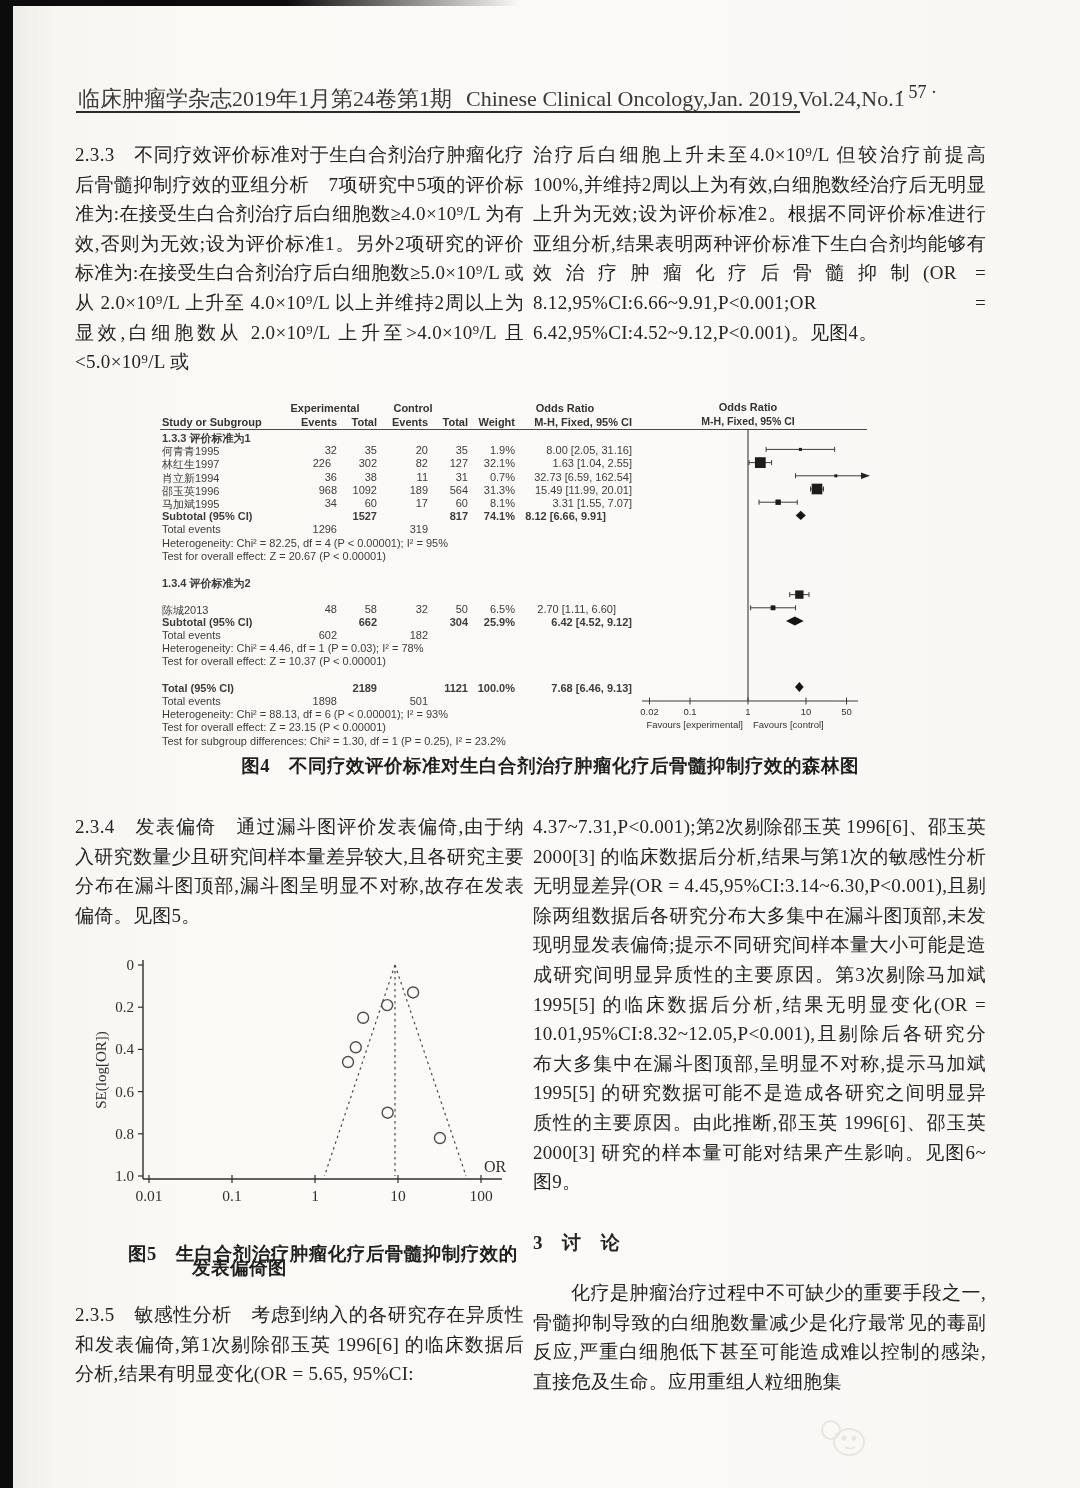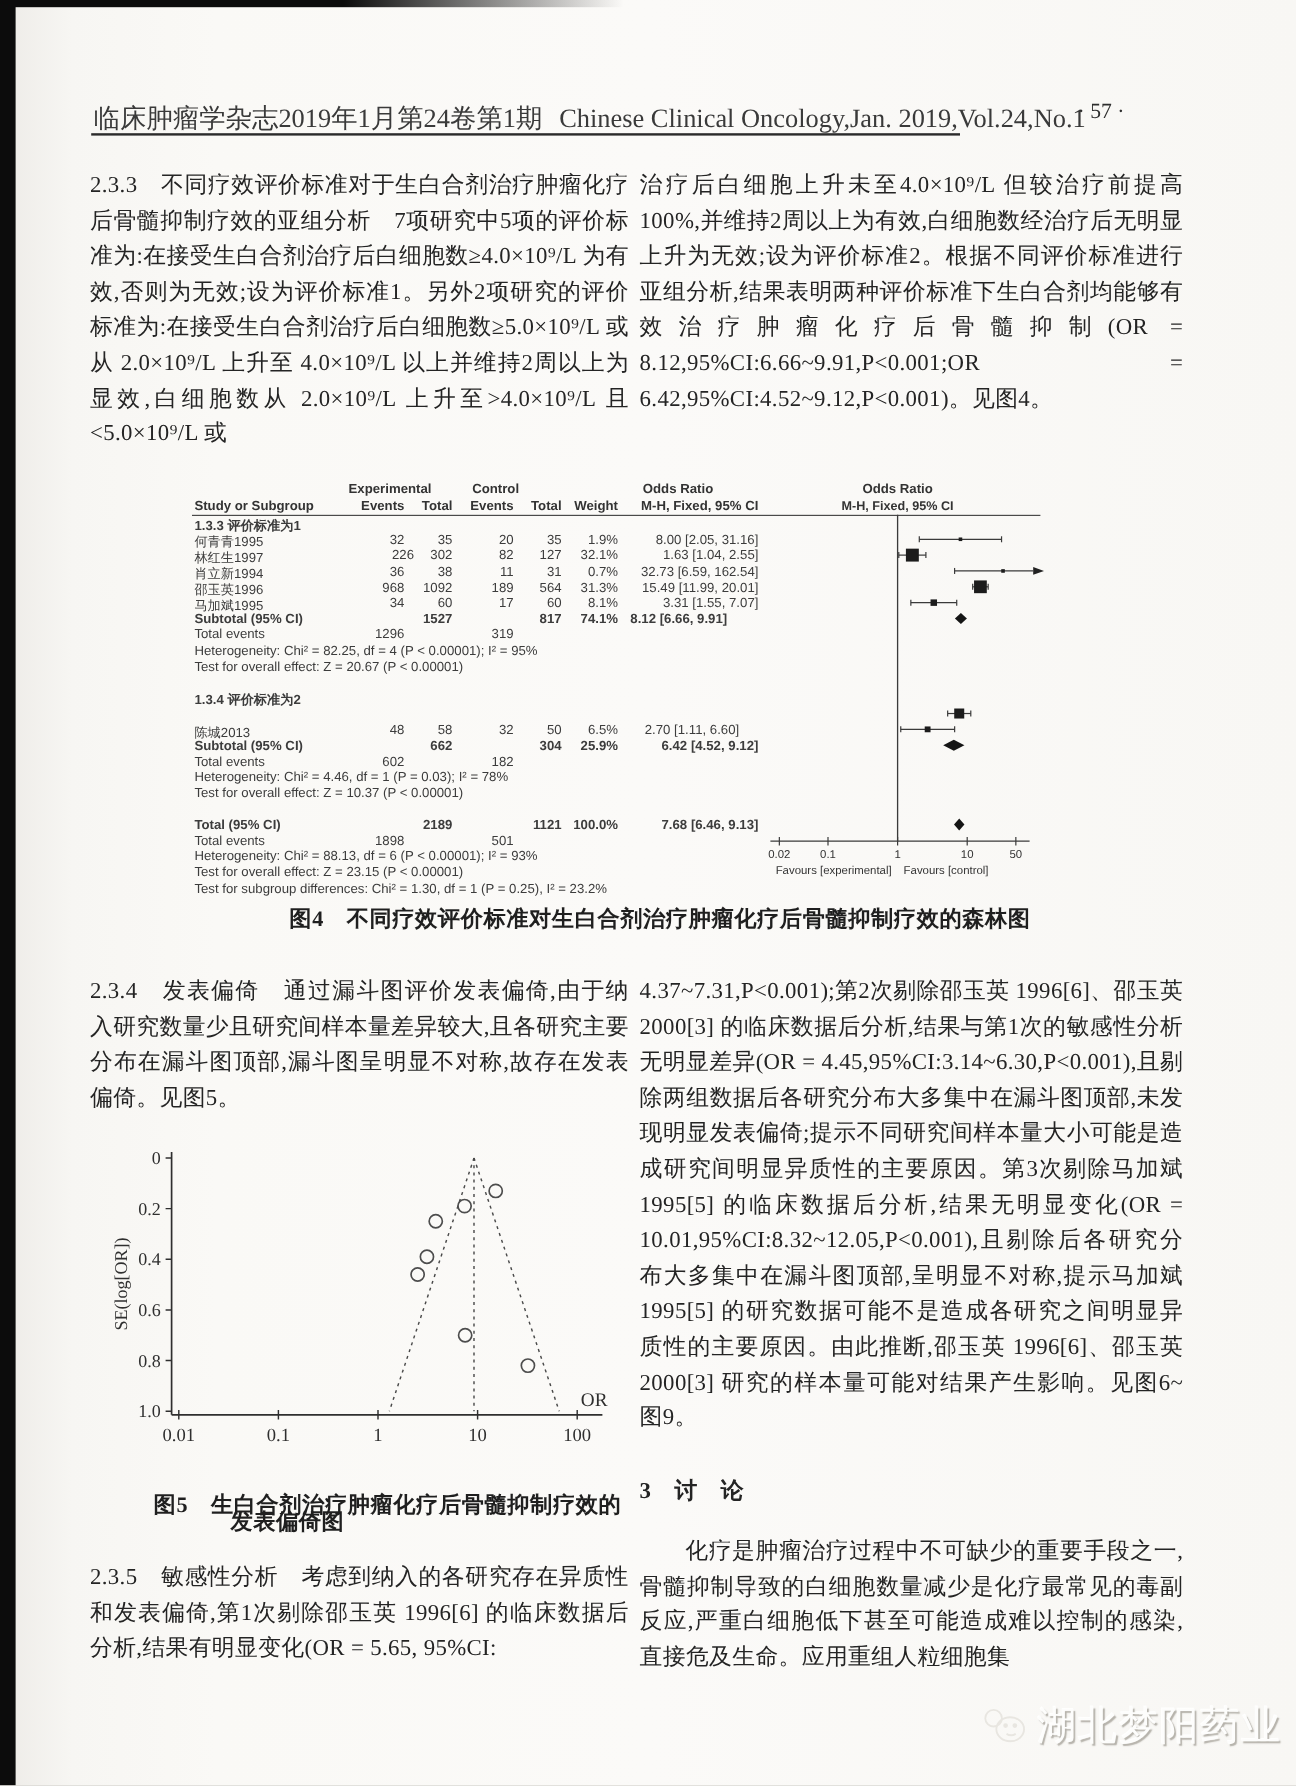--- a/index.html
+++ b/index.html
@@ -70,21 +70,21 @@
           <span class="f-name">何青青1995</span>
           <span class="f-cell" style="left: 117px; width: 70px;">32</span>
           <span class="f-cell" style="left: 172px; width: 55px;">35</span>
           <span class="f-cell" style="left: 208px; width: 70px;">20</span>
           <span class="f-cell" style="left: 263px; width: 55px;">35</span>
           <span class="f-cell" style="left: 305px; width: 60px;">1.9%</span>
           <span class="f-cell" style="left: 352px; width: 130px;">8.00 [2.05, 31.16]</span>
         </div>
         <div class="f-row" style="top: 59.4px;">
           <span class="f-name">林红生1997</span>
-          <span class="f-cell" style="left: 125px; width: 70px;">226</span>
+          <span class="f-cell" style="left: 111px; width: 70px;">226</span>
           <span class="f-cell" style="left: 172px; width: 55px;">302</span>
           <span class="f-cell" style="left: 208px; width: 70px;">82</span>
           <span class="f-cell" style="left: 263px; width: 55px;">127</span>
           <span class="f-cell" style="left: 305px; width: 60px;">32.1%</span>
           <span class="f-cell" style="left: 352px; width: 130px;">1.63 [1.04, 2.55]</span>
         </div>
         <div class="f-row" style="top: 72.6px;">
           <span class="f-name">肖立新1994</span>
           <span class="f-cell" style="left: 117px; width: 70px;">36</span>
           <span class="f-cell" style="left: 172px; width: 55px;">38</span>
@@ -289,15 +289,14 @@
   <div class="w-mark">
     <svg class="w-logo" width="52" height="44" viewBox="0 0 52 44">
       <g fill="none" stroke="#e3e0da" stroke-width="2">
         <circle cx="13" cy="14" r="9"></circle>
         <ellipse cx="31" cy="26" rx="15" ry="13"></ellipse>
         <circle cx="26" cy="22" r="1.6" fill="#e3e0da"></circle>
         <circle cx="36" cy="22" r="1.6" fill="#e3e0da"></circle>
         <path d="M27 31 q5 3 10 0"></path>
       </g>
     </svg>
-    <span>湖北梦阳药业</span>
   </div>
 </div>
 
 </body></html>

